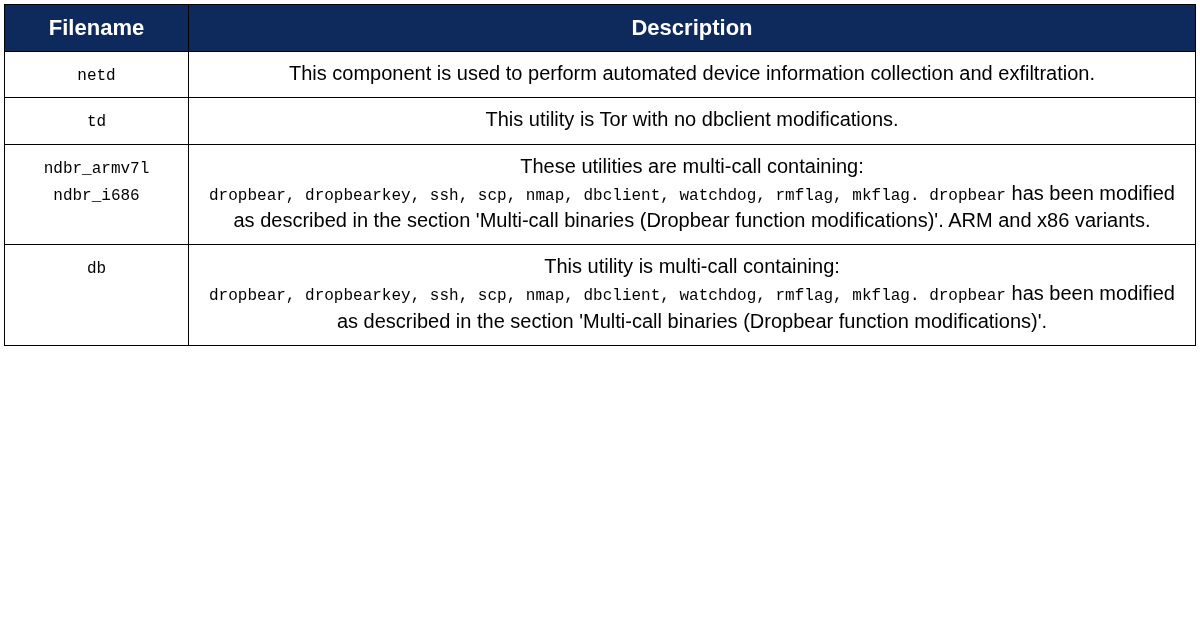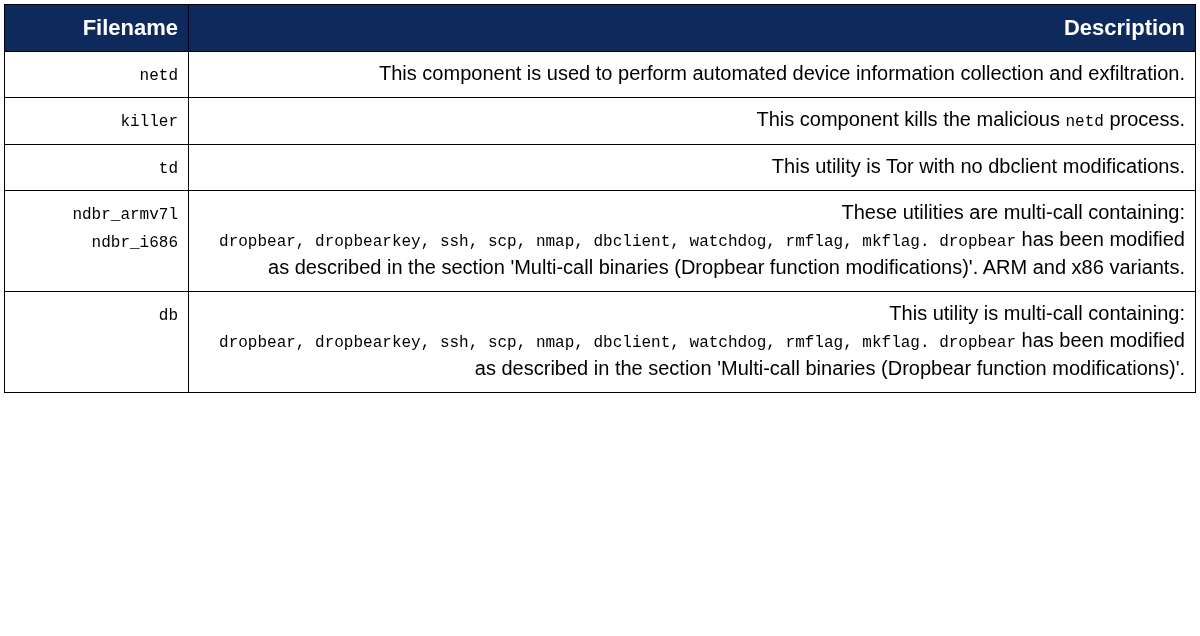--- a/index.html
+++ b/index.html
@@ -10,21 +10,21 @@
     color: #000;
     background: #fff;
   }
   table {
     border-collapse: collapse;
     width: 1192px;
     table-layout: fixed;
   }
   th, td {
     border: 1px solid #000;
-    text-align: right;
+    text-align: center;
     vertical-align: top;
     padding: 8px 10px 10px 10px;
     line-height: 1.35;
   }
   th {
     background: #0e2a5c;
     color: #fff;
     font-weight: bold;
     font-size: 22px;
     padding: 8px 10px;
@@ -51,24 +51,20 @@
       <th>Filename</th>
       <th>Description</th>
     </tr>
   </thead>
   <tbody id="tbody">
       <tr>
         <td><span class="mono">netd</span></td>
         <td><span>This component is used to perform automated device information collection and exfiltration.</span></td>
       </tr>
       <tr>
-        <td><span class="mono">killer</span></td>
-        <td><span>This component kills the malicious </span><span class="mono">netd</span><span> process.</span></td>
-      </tr>
-      <tr>
         <td><span class="mono">td</span></td>
         <td><span>This utility is Tor with no dbclient modifications.</span></td>
       </tr>
       <tr>
         <td><span class="mono">ndbr_armv7l</span><br><span class="mono">ndbr_i686</span></td>
         <td><span>These utilities are multi-call containing:</span><br><span class="mono">dropbear, dropbearkey, ssh, scp, nmap, dbclient, watchdog, rmflag, mkflag. dropbear</span><span> has been modified as described in the section '</span><span class="link">Multi-call binaries (Dropbear function modifications)</span><span>'. ARM and x86 variants.</span></td>
       </tr>
       <tr>
         <td><span class="mono">db</span></td>
         <td><span>This utility is multi-call containing:</span><br><span class="mono">dropbear, dropbearkey, ssh, scp, nmap, dbclient, watchdog, rmflag, mkflag. dropbear</span><span> has been modified as described in the section '</span><span class="link">Multi-call binaries (Dropbear function modifications)</span><span>'.</span></td>

